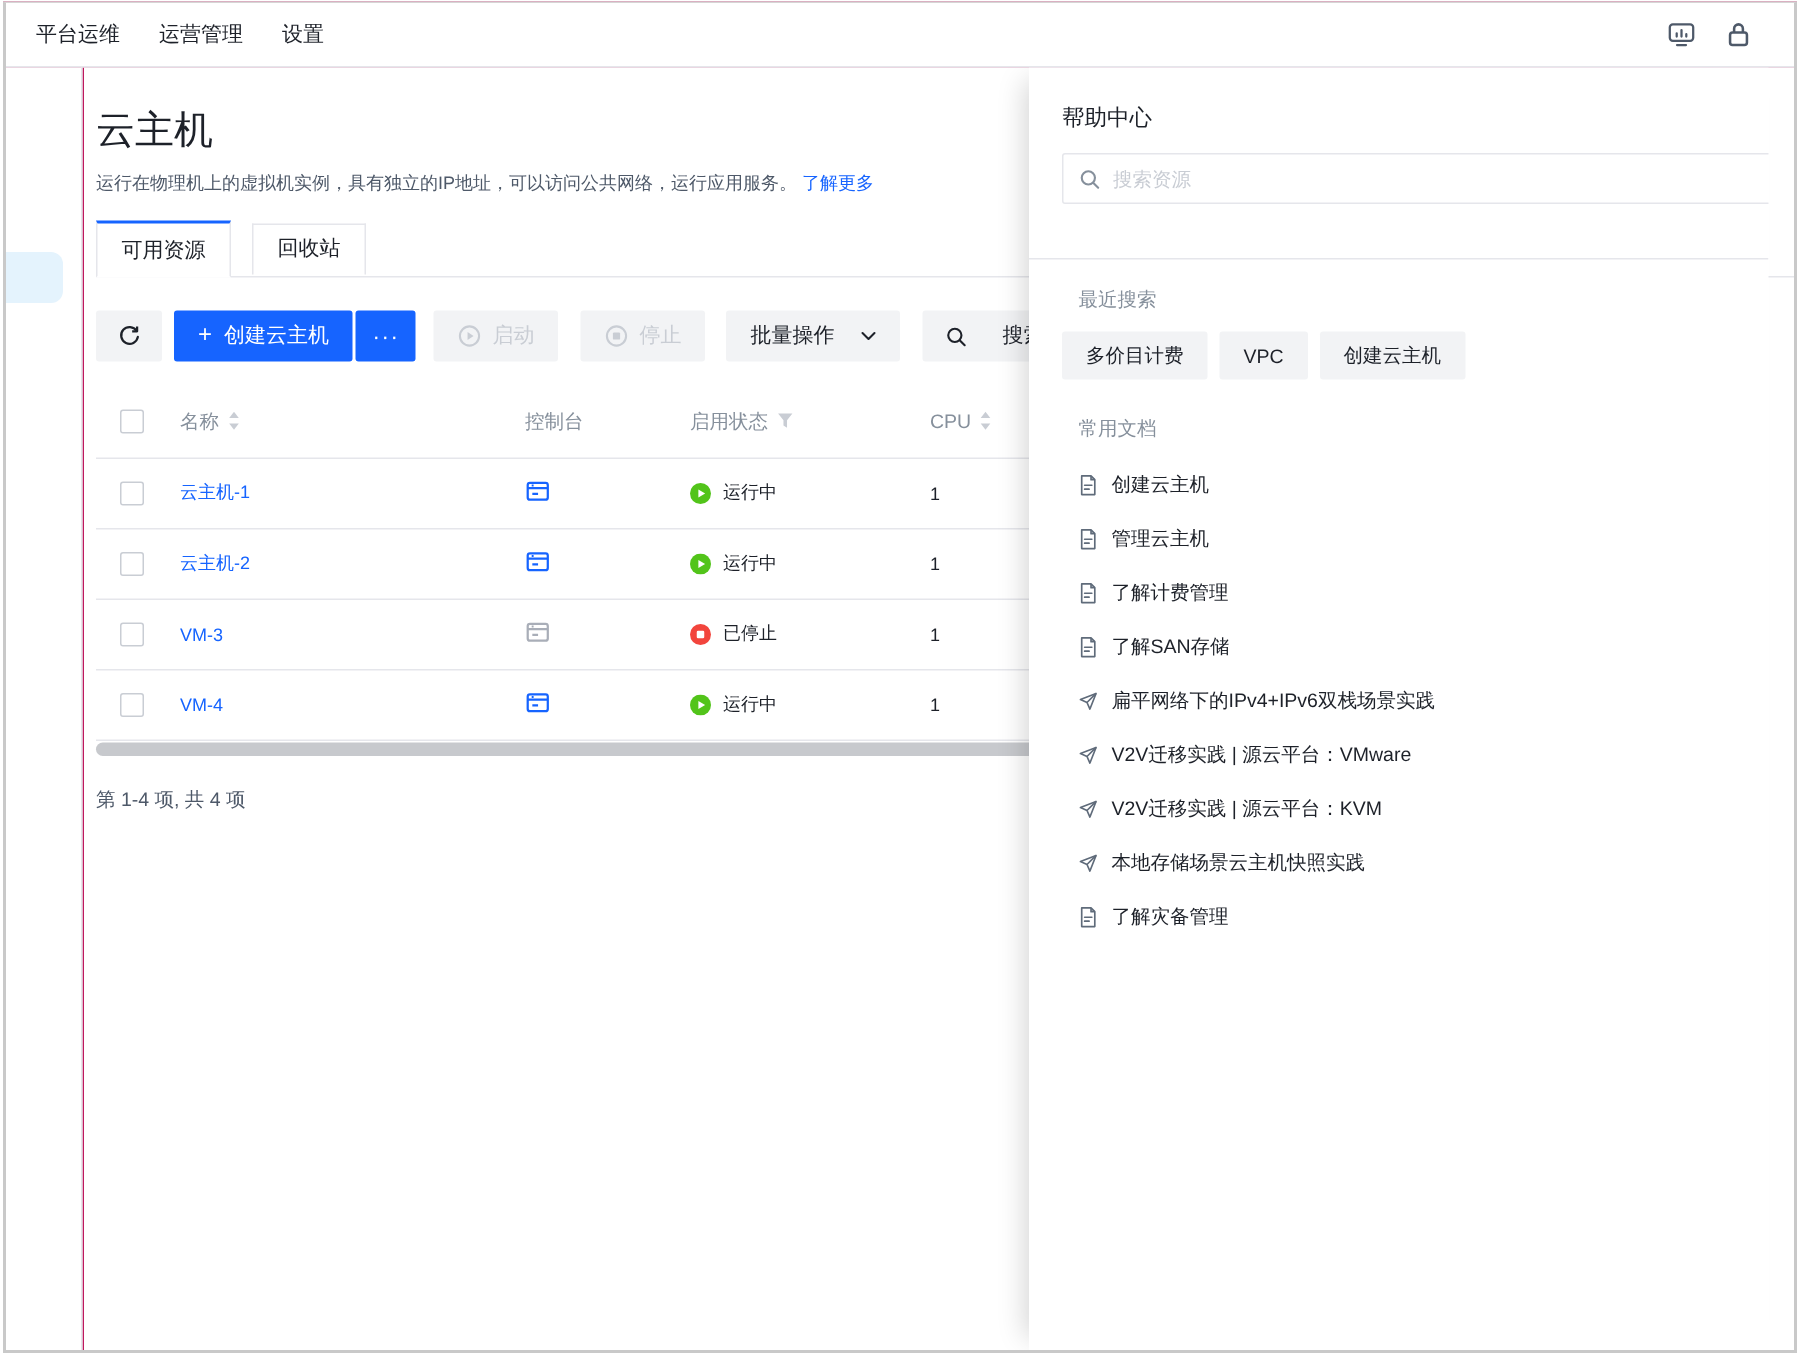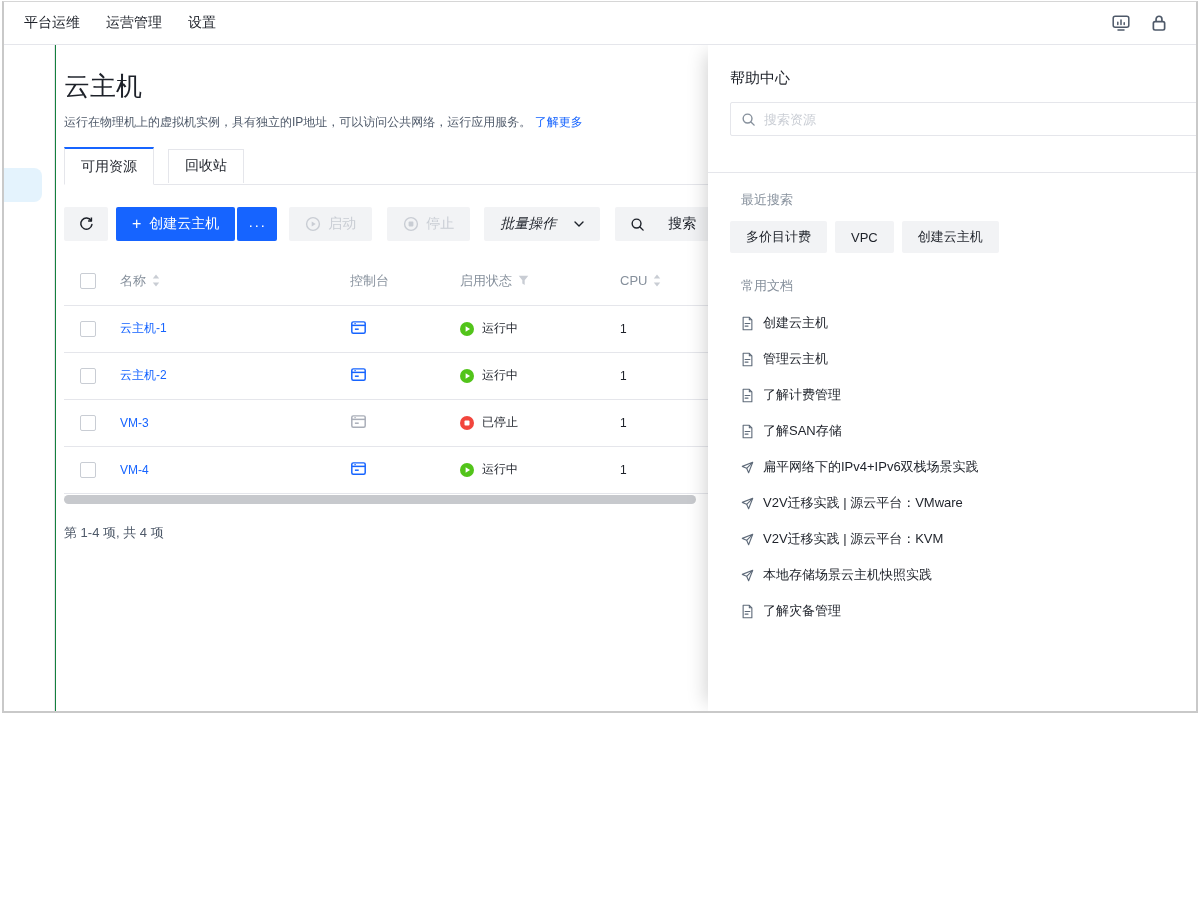--- a/index.html
+++ b/index.html
@@ -1,18 +1,18 @@
 <!DOCTYPE html>
 <html><head>
 <meta charset="utf-8">
 <style>
   * { box-sizing: border-box; margin: 0; padding: 0; }
   html,body { width:1200px; height:904px; background:#fff; font-family:"Liberation Sans","DejaVu Sans",sans-serif; }
-  #window { position:relative; width:1196px; height:712px; margin:1px 0 0 2px;
-            border:2px solid #c9c9c9; border-top:1px solid #d6d6d6; background:#15803d; overflow:hidden; }
+  #window { position:relative; width:1196px; height:901px; margin:1px 0 0 2px;
+            border:2px solid #c9c9c9; border-top:1px solid #d6d6d6; background:#be185d; overflow:hidden; }
 
   
   .topbar { height:43px; border-bottom:1px solid #e5e6eb; display:flex; align-items:center; padding:0 28px 0 20px; background:#fff; position:relative; z-index:20; }
   .nav-item { font-size:14px; color:#1d2129; margin-right:26px; cursor:pointer; }
   .topbar-icons { margin-left:auto; display:flex; gap:20px; align-items:center; }
   .tb-icon { width:18px; height:18px; color:#4e5969; cursor:pointer; display:inline-flex; }
 
   
   .rail { position:absolute; top:43px; left:0; bottom:0; width:51px; border-right:1px solid #e5e6eb; background:#fff; z-index:2; }
   .rail-highlight { position:absolute; top:123px; left:0; width:38px; height:34px; background:#e4f3fd; border-radius:0 8px 8px 0; cursor:pointer; }
@@ -31,39 +31,39 @@
   .toolbar { margin-top:22px; display:flex; align-items:center; }
   .btn { height:34px; border:none; border-radius:2px; display:inline-flex; align-items:center; justify-content:center; font-size:14px; cursor:pointer; font-family:inherit; }
   .btn-gray { background:#f2f3f5; color:#1d2129; }
   .btn-primary { background:#1664ff; color:#fff; }
   .btn-disabled { background:#f2f3f5; color:#c9cdd4; cursor:not-allowed; }
   .btn-refresh { width:44px; color:#1d2129; }
   .btn-create { padding:0 16px; gap:8px; margin-left:8px; }
   .btn-more { width:40px; margin-left:2px; font-size:15px; letter-spacing:1px; }
   .btn-start { padding:0 16px; gap:7px; margin-left:12px; }
   .btn-stop  { padding:0 16px; gap:7px; margin-left:15px; }
-  .btn-batch { padding:0 16px; gap:18px; margin-left:14px;font-style:italic; }
+  .btn-batch { padding:0 16px; gap:18px; margin-left:14px; }
   .btn-search{ padding:0 15px; gap:23px; margin-left:15px; }
   .plus { font-size:16px; line-height:1; }
 
   table { margin-top:16px; border-collapse:collapse; table-layout:fixed; width:650px; }
   th { height:48px; font-weight:400; color:#86909c; font-size:13px; text-align:left; border-bottom:1px solid #e5e6eb; }
   td { height:47px; border-bottom:1px solid #e5e6eb; font-size:12px; color:#1d2129; }
   .th-inner { display:flex; align-items:center; gap:6px; }
   .checkbox { width:16px; height:16px; border:1px solid #c9cdd4; border-radius:2px; background:#fff; margin-left:16px; cursor:pointer; }
   .name-link { color:#1664ff; text-decoration:none; cursor:pointer; }
   .console-btn { display:inline-flex; color:#1664ff; cursor:pointer; }
   .console-btn.disabled { color:#a9aeb8; cursor:not-allowed; }
   .status { display:flex; align-items:center; gap:8px; }
 
   .hscrollbar { width:632px; height:9px; background:#c7c9cd; border-radius:5px; margin-top:1px; cursor:grab; }
   .pagination { margin-top:20px; font-size:13px; color:#4e5969; }
 
   
-  .drawer { position:absolute; top:43px; left:704px; width:493px; bottom:0; background:#fff; z-index:10;
+  .drawer { position:absolute; top:43px; left:682px; width:493px; bottom:0; background:#fff; z-index:10;
             box-shadow:-10px 0 18px -8px rgba(0,0,0,0.18); overflow:hidden; }
   .drawer-title { margin:24px 0 0 22px; font-size:15px; font-weight:500; color:#1d2129; }
   .search-box { margin:14px 0 0 22px; width:500px; height:34px; border:1px solid #e5e6eb; border-radius:2px; display:flex; align-items:center; gap:8px; padding:0 10px; }
   .search-box input { border:none; outline:none; flex:1; font-size:13px; color:#1d2129; font-family:inherit; }
   .search-box input::placeholder { color:#c9cdd4; }
   .drawer-divider { margin-top:36px; border-top:1px solid #e5e6eb; }
   .section-label { margin:18px 0 0 33px; font-size:13px; color:#86909c; }
   .section-label.docs { margin-top:24px; }
   .tags { margin:12px 0 0 22px; display:flex; gap:8px; }
   .tag { height:32px; padding:0 16px; background:#f2f3f5; border-radius:2px; font-size:13px; color:#1d2129; display:inline-flex; align-items:center; cursor:pointer; }

